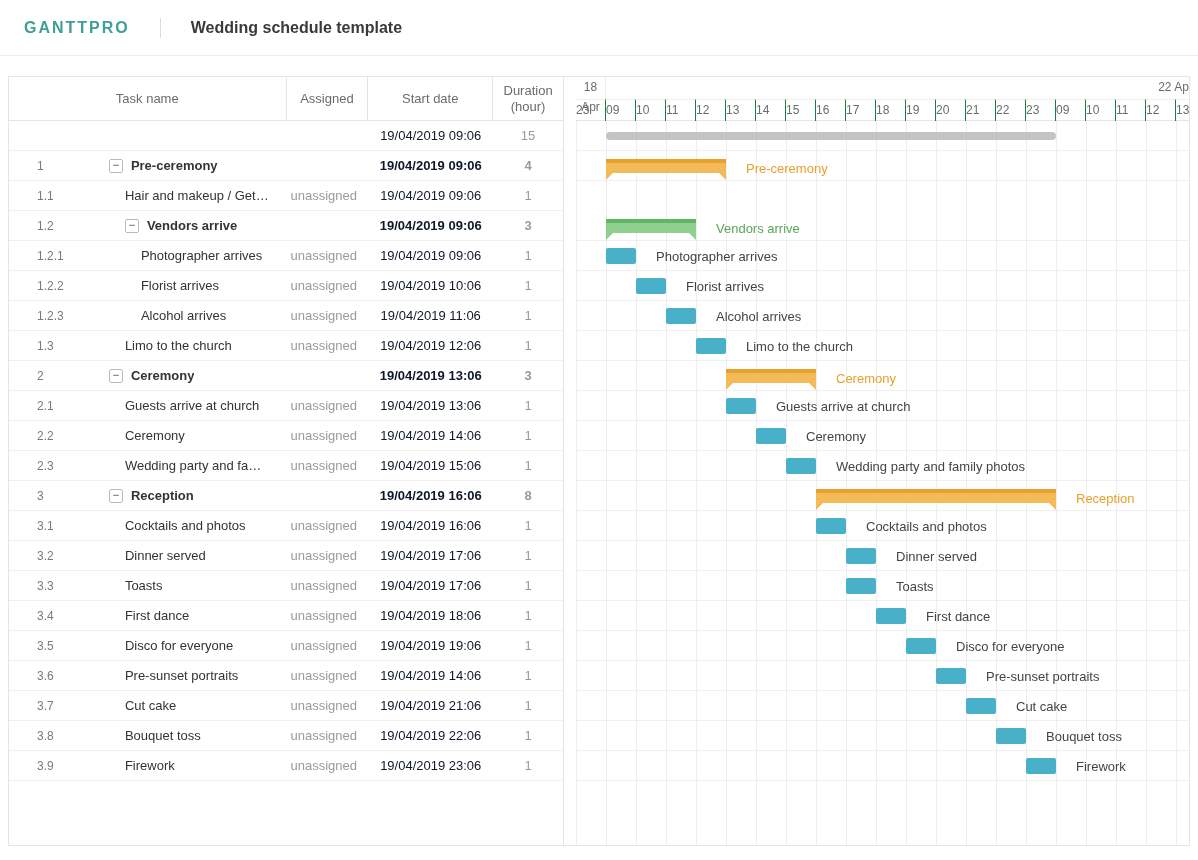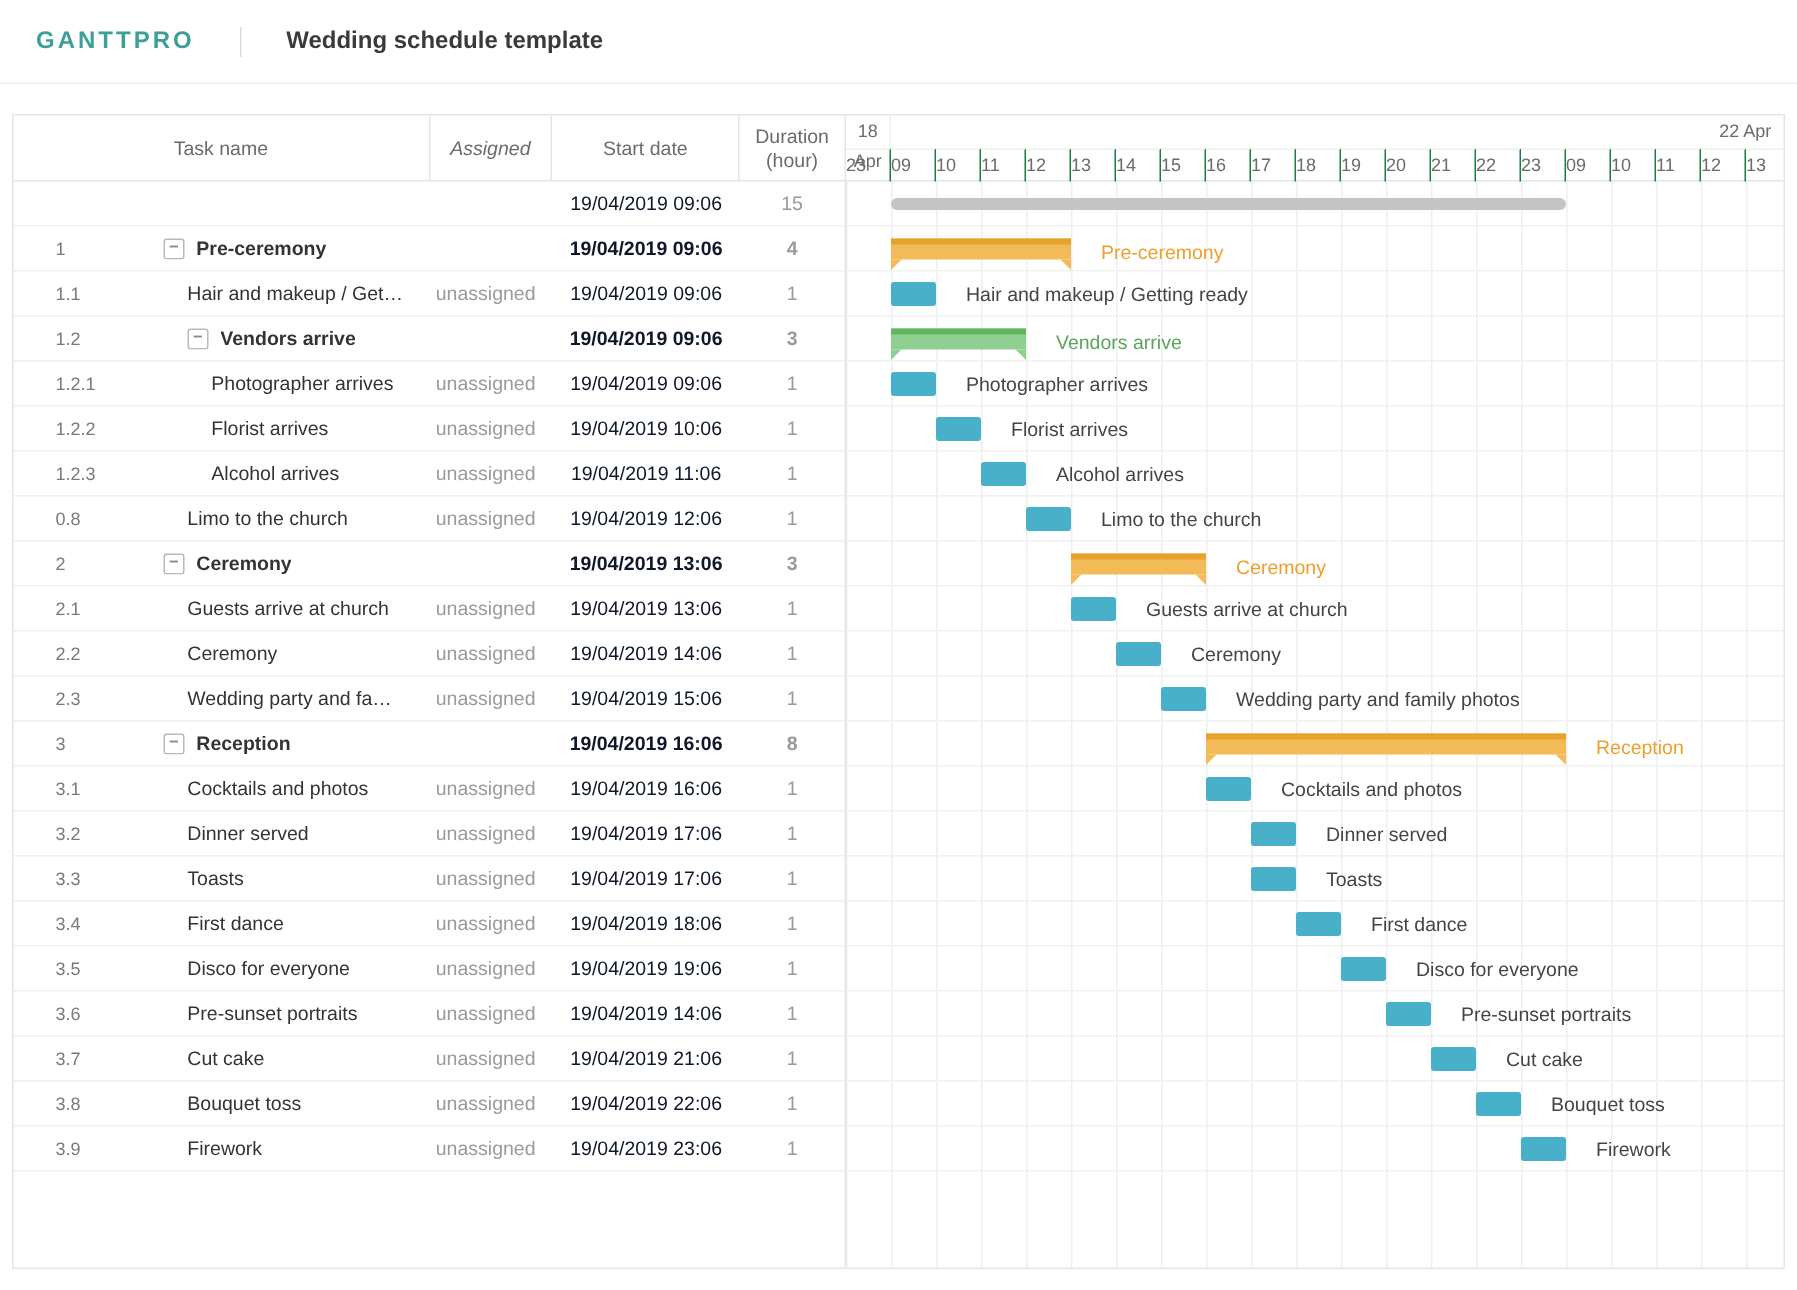--- a/index.html
+++ b/index.html
@@ -2,28 +2,28 @@
 <html><head>
 <meta charset="utf-8">
 <style>
   * { box-sizing: border-box; margin: 0; padding: 0; font-family: Arial, Helvetica, sans-serif; }
   body { background: #fff; color: #333; font-size: 13px; }
   .header { display: flex; align-items: center; height: 56px; padding: 0 24px; border-bottom: 1px solid #eee; }
   .logo { font-size: 16px; font-weight: 800; letter-spacing: 2px; color: #3e9f96; font-family: Arial, sans-serif; }
   .vdiv { width: 1px; height: 20px; background: #ddd; margin: 0 30px; }
   .title { font-size: 16px; font-weight: 700; color: #3a3a3a; }
 
-  .grid { display: flex; border: 1px solid #e5e5e5; margin: 20px 8px 20px 8px; height: 770px; position: relative; }
+  .grid { display: flex; border: 1px solid #e5e5e5; margin: 20px 8px 20px 8px; height: 770px; position: relative; gap: 12px; }
   .left { width: 555px; flex: 0 0 555px; border-right: 1px solid #e5e5e5; overflow: hidden; }
   .right { flex: 1; overflow: hidden; position: relative; }
 
   
   .lhead { display: flex; height: 44px; border-bottom: 1px solid #e5e5e5; font-size: 13px; color: #6b6b6b; }
   .lh-task { width: 278px; display:flex;align-items:center;justify-content:center;border-right:1px solid #e5e5e5; }
-  .lh-assigned { width: 82px; display:flex;align-items:center;justify-content:center;border-right:1px solid #e5e5e5;font-style:italic; }
+  .lh-assigned { width: 82px; display:flex;align-items:center;justify-content:center;border-right:1px solid #e5e5e5; }
   .lh-start { width: 125px; display:flex;align-items:center;justify-content:center;border-right:1px solid #e5e5e5; }
   .lh-dur { width: 70px; display:flex;align-items:center;justify-content:center;text-align:center;line-height:1.2; }
 
   .row { display:flex; height:30px; align-items:center; border-bottom:1px solid #f0f0f0; font-size:13px; }
   .row.group { font-weight:700; color:#333; }
   .c-idx { width:90px; padding-left:28px; color:#7a7a7a; font-size:12px; font-weight:400; }
   .c-task { width:188px; display:flex; align-items:center; overflow:hidden; }
   .c-task .tname { white-space:nowrap; overflow:hidden; text-overflow:ellipsis; }
   .c-assigned { width:82px; color:#9a9a9a; text-align:left; padding-left:4px; }
   .c-start { width:125px; color:#0f172a; text-align:center; }
@@ -137,21 +137,21 @@
           <div class="c-idx">1.2.3</div>
           <div class="c-task">
             <span class="indent3"></span>
             <span class="tname">Alcohol arrives</span>
           </div>
           <div class="c-assigned">unassigned</div>
           <div class="c-start">19/04/2019 11:06</div>
           <div class="c-dur">1</div>
         </div>
         <div class="row">
-          <div class="c-idx">0.8</div>
+          <div class="c-idx">1.3</div>
           <div class="c-task">
             <span class="indent2"></span>
             <span class="tname">Limo to the church</span>
           </div>
           <div class="c-assigned">unassigned</div>
           <div class="c-start">19/04/2019 12:06</div>
           <div class="c-dur">1</div>
         </div>
         <div class="row group">
           <div class="c-idx">2</div>
@@ -346,25 +346,20 @@
         <div class="vline" style="left: 570px;"></div>
         <div class="vline" style="left: 600px;"></div>
         <div class="chartrow" style="top: 0px;">
           <div class="bar summary" style="left: 30px; width: 450px;"></div>
         </div>
         <div class="chartrow" style="top: 30px;">
           <div class="bar group" style="left: 30px; width: 120px;">
             <span class="barlabel">Pre-ceremony</span>
           </div>
         </div>
-        <div class="chartrow" style="top: 60px;">
-          <div class="bar task" style="left: 30px; width: 30px;">
-            <span class="barlabel">Hair and makeup / Getting ready</span>
-          </div>
-        </div>
         <div class="chartrow" style="top: 90px;">
           <div class="bar group green" style="left: 30px; width: 90px;">
             <span class="barlabel">Vendors arrive</span>
           </div>
         </div>
         <div class="chartrow" style="top: 120px;">
           <div class="bar task" style="left: 30px; width: 30px;">
             <span class="barlabel">Photographer arrives</span>
           </div>
         </div>

